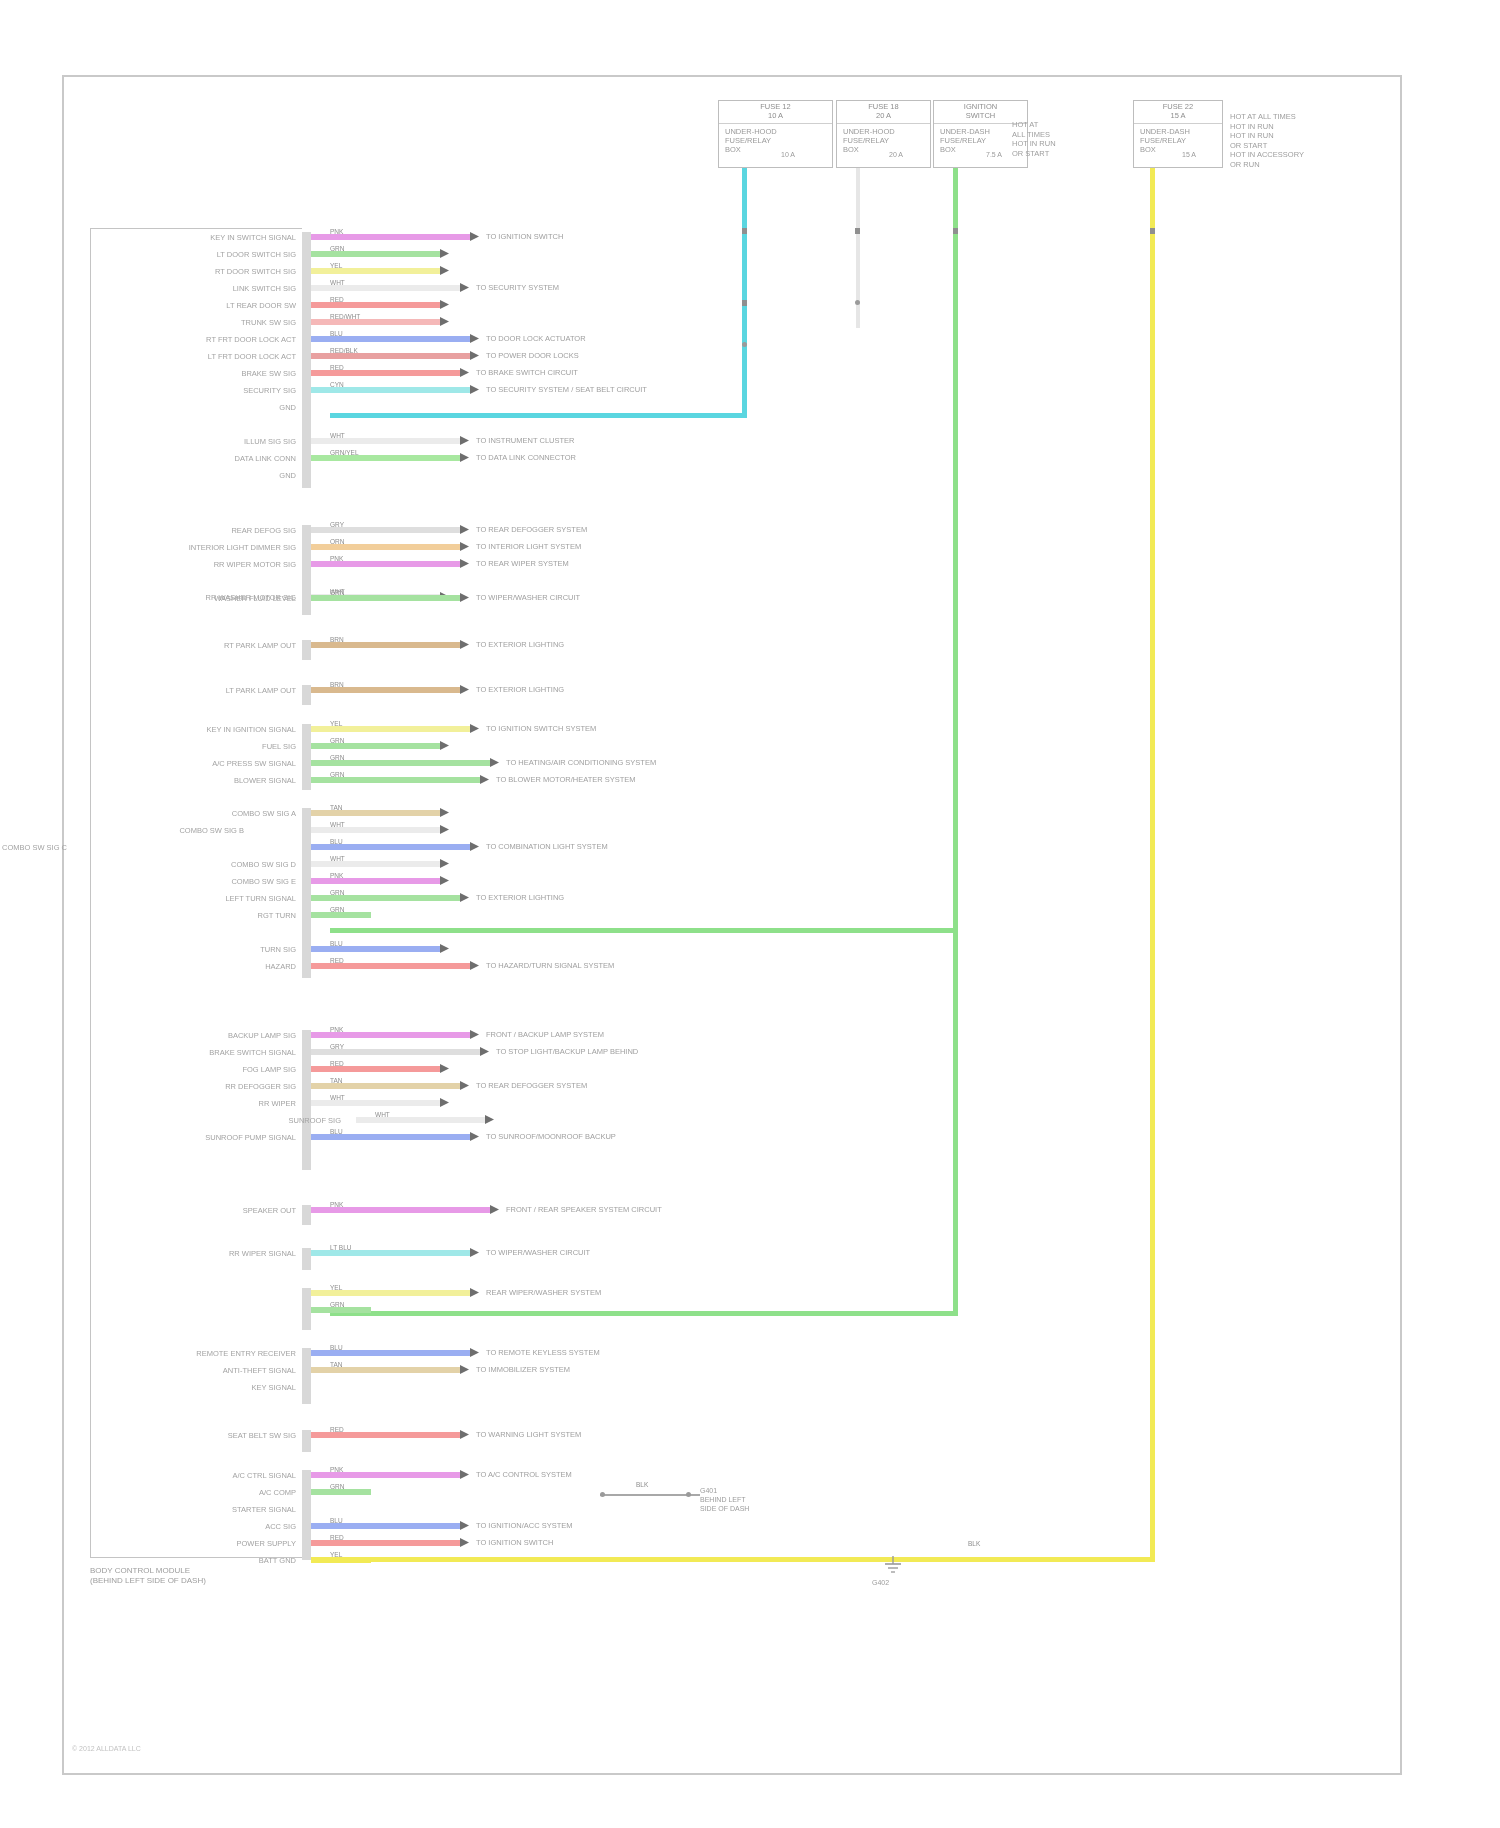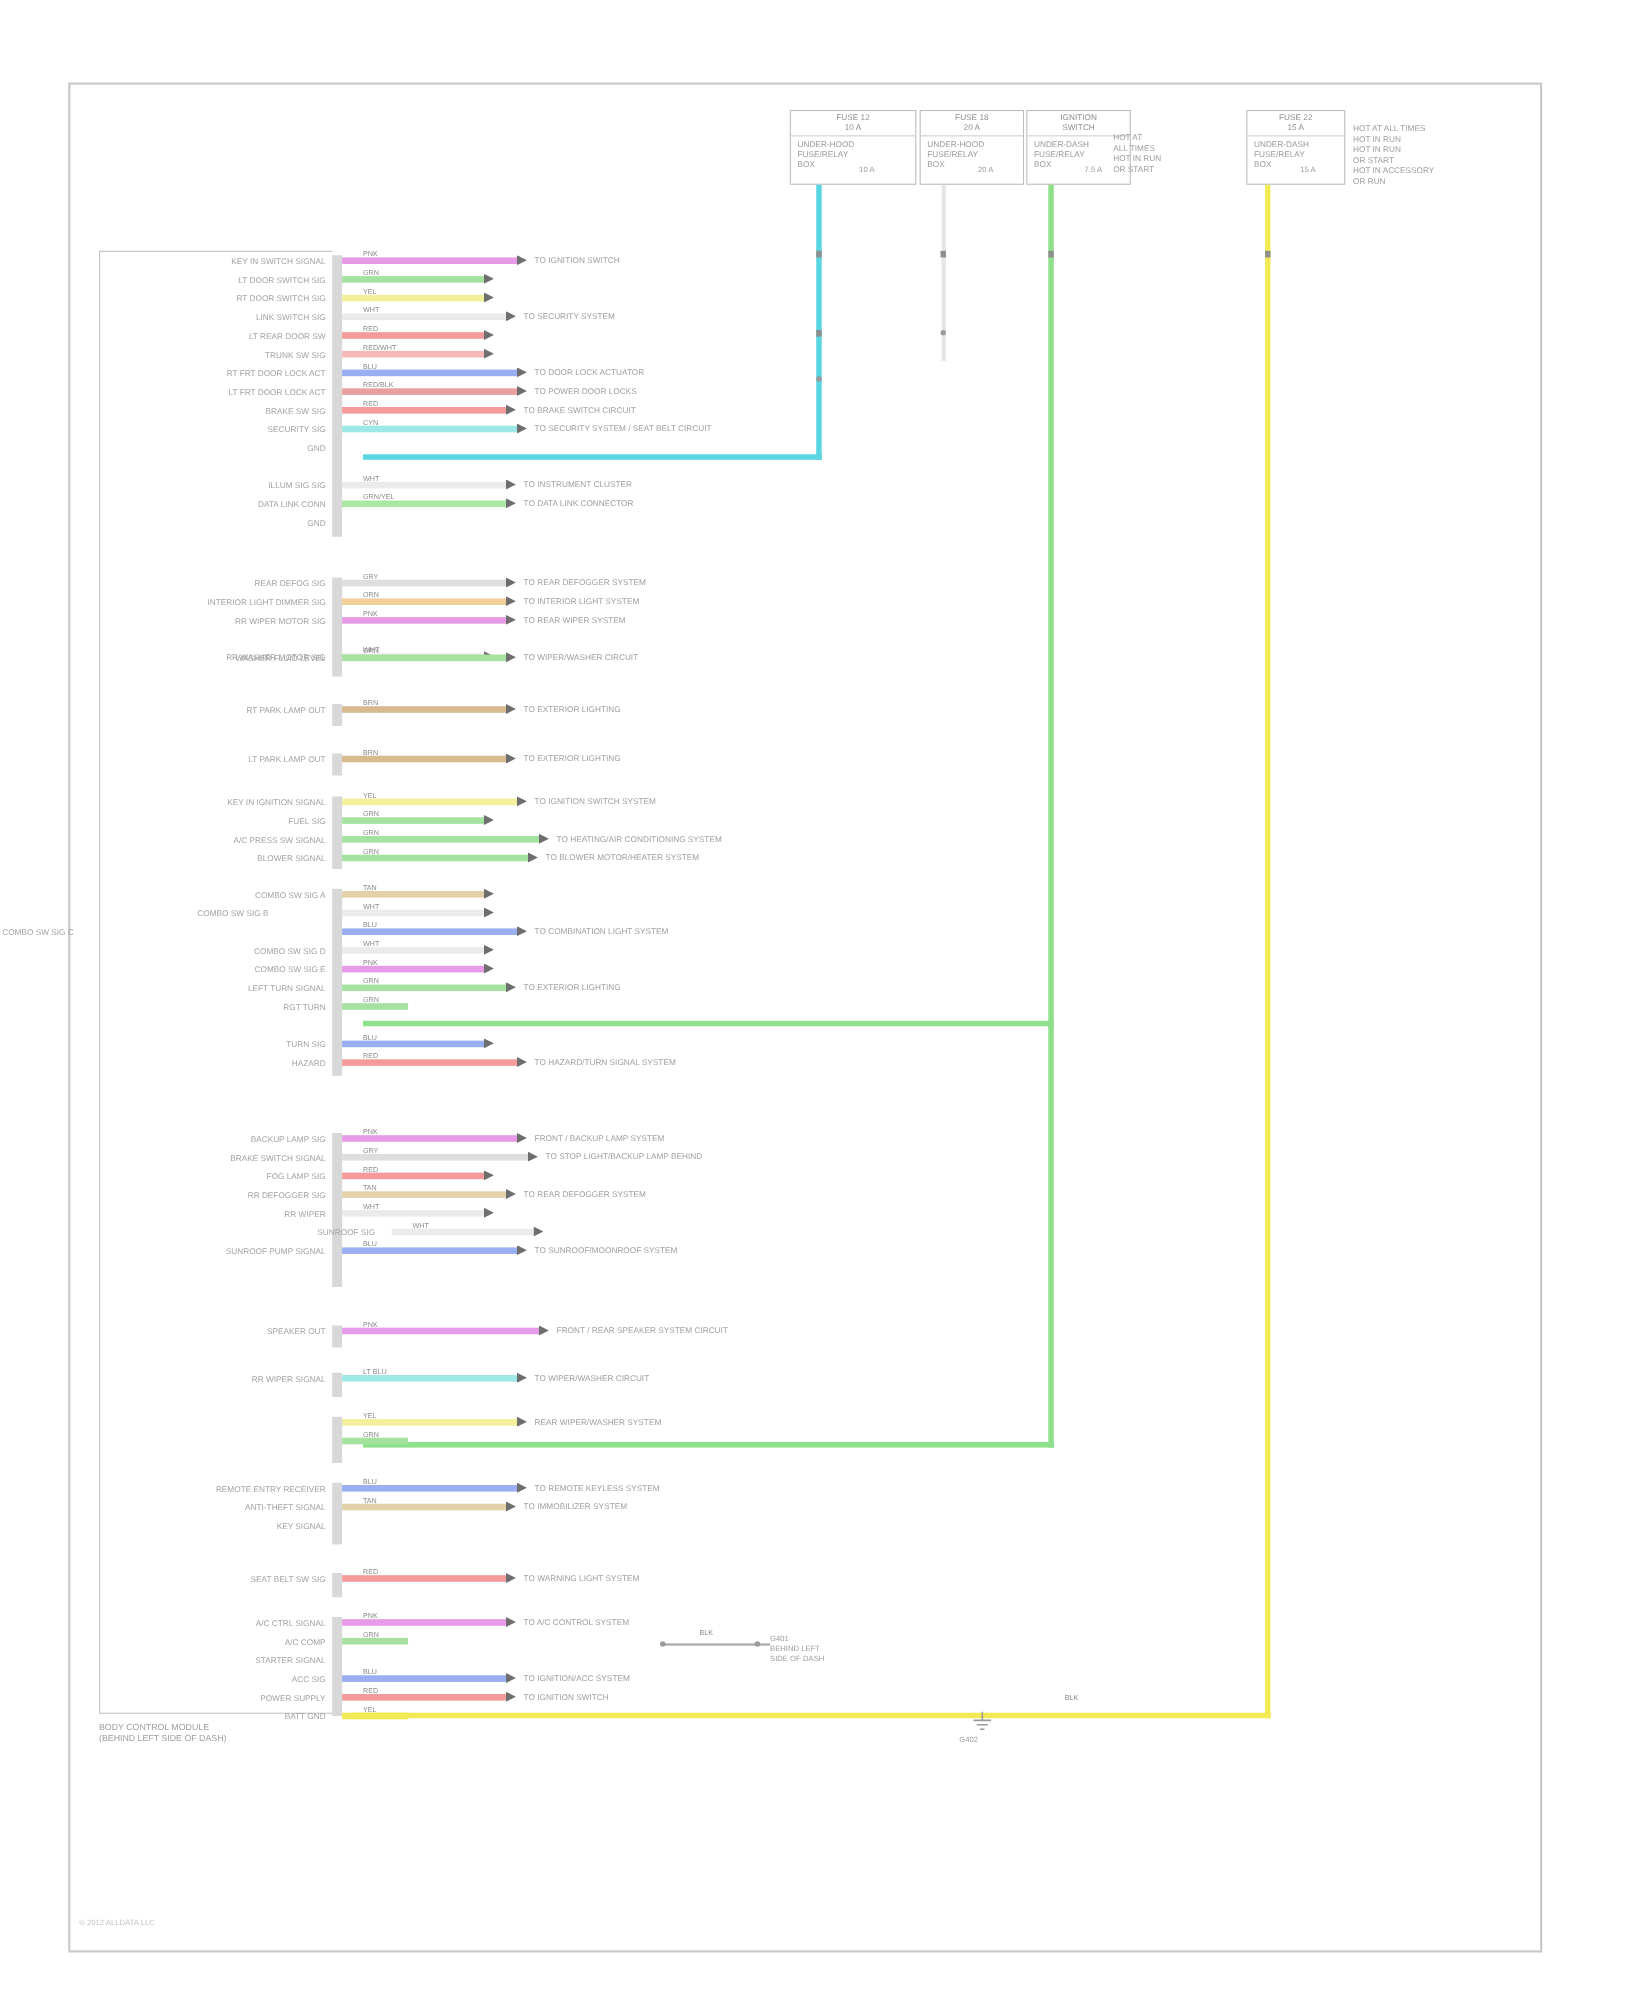--- a/index.html
+++ b/index.html
@@ -570,21 +570,21 @@
       </div>
       <div class="pinrow" style="left: 0px; top: 1132px; width: 1400px;">
         <div class="pin-label" style="right: 1104px;">SUNROOF PUMP SIGNAL</div>
         <div class="wire" style="left: 311px; width: 159px; background: rgb(154, 174, 242);"></div>
         <div class="wirecode" style="left: 330px; top: -4px;">BLU</div>
         <div class="term" style="left: 470px;">
           <svg width="9" height="9" viewBox="0 0 9 9">
             <path d="M0 0 L9 4.5 L0 9 Z" fill="#6e6e6e"></path>
           </svg>
         </div>
-        <div class="dest-label" style="left: 486px; top: -1px;">TO SUNROOF/MOONROOF SYSTEM</div>
+        <div class="dest-label" style="left: 486px; top: -1px;">TO SUNROOF/MOONROOF BACKUP</div>
       </div>
       <div class="pinrow" style="left: 0px; top: 1205px; width: 1400px;">
         <div class="pin-label" style="right: 1104px;">SPEAKER OUT</div>
         <div class="wire" style="left: 311px; width: 179px; background: rgb(231, 154, 231);"></div>
         <div class="wirecode" style="left: 330px; top: -4px;">PNK</div>
         <div class="term" style="left: 490px;">
           <svg width="9" height="9" viewBox="0 0 9 9">
             <path d="M0 0 L9 4.5 L0 9 Z" fill="#6e6e6e"></path>
           </svg>
         </div>

